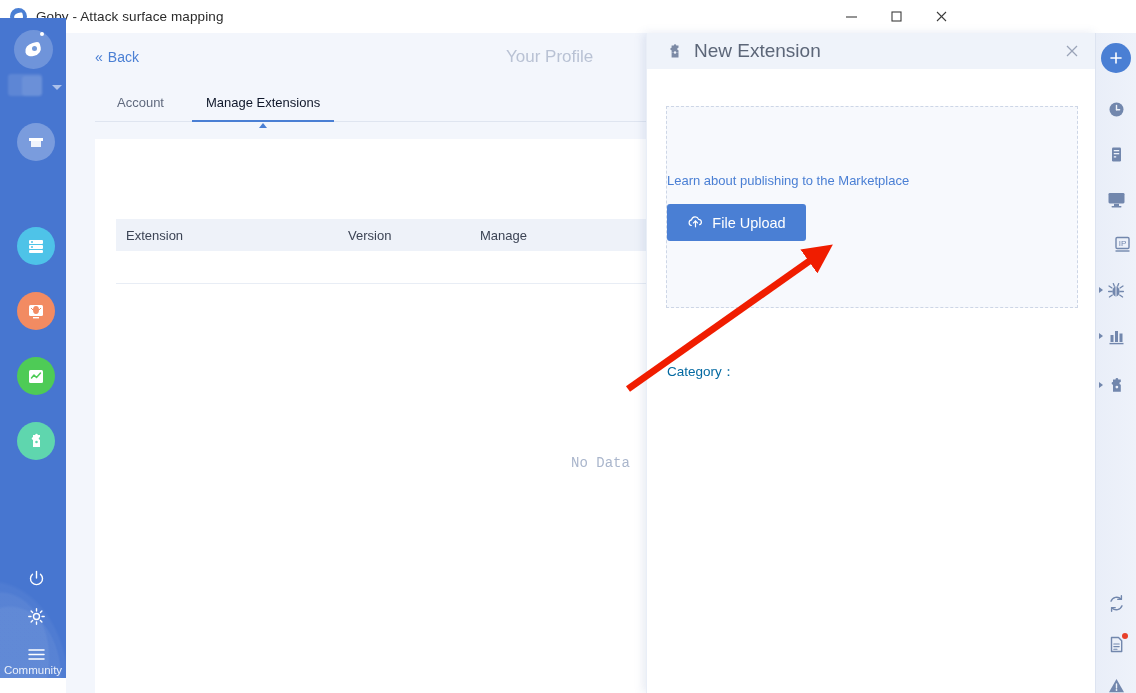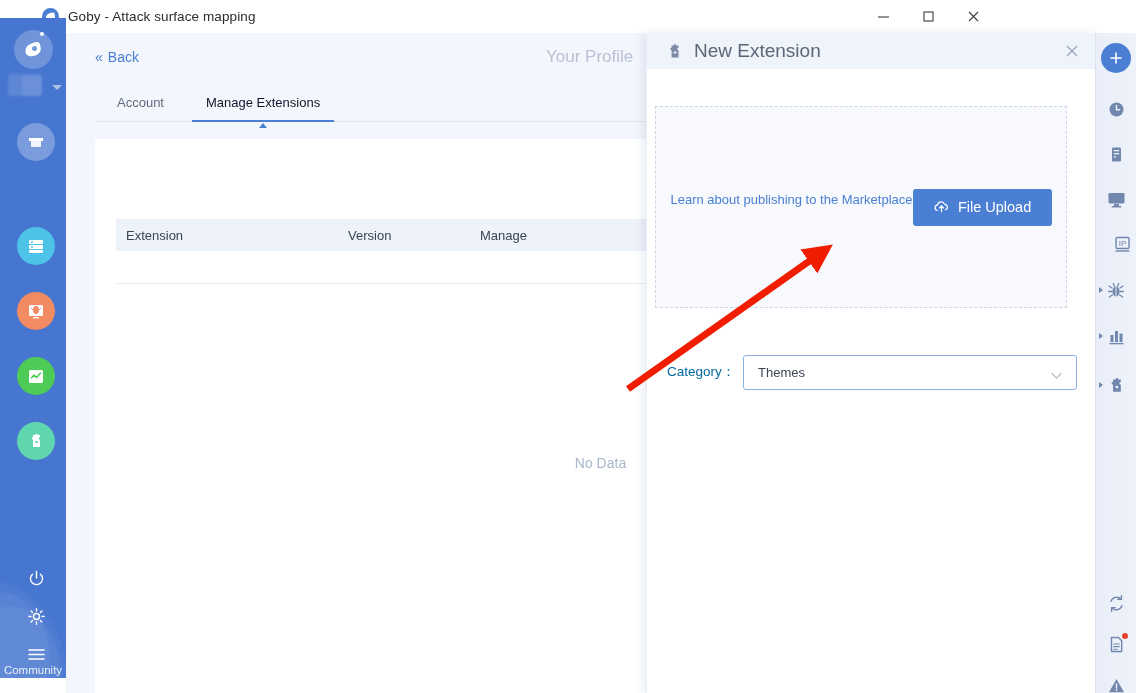--- a/index.html
+++ b/index.html
@@ -14,21 +14,21 @@
     width: 1136px; height: 693px;
     overflow: hidden;
   }
 
   
   .titlebar {
     position: absolute; top: 0; left: 0;
     width: 964px; height: 33px;
     background: #ffffff;
     border-bottom: 1px solid #e6eaf2;
-    display: flex; align-items: center; padding-left: 32px;
+    display: flex; align-items: center;
   }
   .title-logo {
     width: 17px; height: 17px; border-radius: 50%;
     background: #4a7fd4;
     margin-left: 10px; margin-right: 9px;
     position: relative; flex: none;
   }
   .title-logo::after {
     content: "";
     position: absolute; left: 4px; top: 5px;
@@ -143,21 +143,21 @@
     width: 1000px; height: 48px;
     display: flex; align-items: center;
   }
   .back-link {
     font-size: 14px; color: #4a7fd4;
     display: flex; align-items: center; gap: 5px;
   }
   .back-chev { font-size: 14px; }
   .page-title {
     position: absolute; left: 440px; top: 14px;
-    font-size: 17px; color: #b9c2d4; margin-left: 40px;
+    font-size: 17px; color: #b9c2d4;
   }
   .tabbar {
     position: absolute; left: 29px; top: 50px;
     width: 1011px; height: 38px;
     border-bottom: 1px solid #dfe5f0;
     display: flex; align-items: center;
   }
   .tab {
     font-size: 13px; color: #606a7e;
     padding: 0 4px; margin-right: 34px;
@@ -194,21 +194,21 @@
     font-size: 13px; color: #3c4455;
   }
   .th { position: absolute; }
   .tbl-divider {
     position: absolute; left: 21px; top: 144px;
     width: 970px; height: 1px; background: #e8edf5;
   }
   .no-data {
     position: absolute; left: 0; top: 316px;
     width: 1011px; text-align: center;
-    font-size: 14px; color: #aab6cc;
+    font-size: 14px; color: #aab6cc; font-family: Liberation Mono, monospace;
   }
 
   
   .drawer {
     position: absolute; left: 646px; top: 33px;
     width: 450px; height: 660px;
     background: #ffffff;
     box-shadow: -3px 0 9px rgba(70,100,160,.13);
     border-left: 1px solid #e9eef7;
   }
@@ -224,26 +224,26 @@
     color: #7c8aa5;
   }
   .drawer-title { font-size: 19px; color: #5c6678; }
   .drawer-close {
     position: absolute; right: 16px; top: 9px;
     width: 18px; height: 18px;
     display: flex; align-items: center; justify-content: center;
     color: #9aa4b8;
   }
   .dropzone {
-    position: absolute; left: 8px; top: 73px;
+    position: absolute; left: 19px; top: 73px;
     width: 410px; height: 200px;
     border: 1px dashed #cdd6e6;
     background: #f7f9fd;
-    display: flex; flex-direction: row;
-    align-items: center; justify-content: center;
+    display: flex; flex-direction: column;
+    align-items: flex-start; justify-content: center;
   }
   .dz-link {
     font-size: 13px; color: #4a7fd4; margin-bottom: 16px;
   }
   .upload-btn {
     width: 139px; height: 37px; border-radius: 3px;
     background: #4a7fd4; color: #ffffff;
     display: flex; align-items: center; justify-content: center;
     gap: 8px; font-size: 14.5px;
   }
@@ -485,28 +485,20 @@
             <line x1="9" y1="13.6" x2="9" y2="7.4" stroke="#ffffff" stroke-width="1.25" stroke-linecap="round"></line>
             <polyline points="6.8,9.5 9,7.2 11.2,9.5" fill="none" stroke="#ffffff" stroke-width="1.25" stroke-linecap="round" stroke-linejoin="round"></polyline>
           </svg>
         </span>
         <span>File Upload</span>
       </div>
     </div>
 
     <div class="cat-row">
       <span class="cat-label">Category：</span>
-      <div class="cat-select">
-        <span class="cat-value">Themes</span>
-        <span class="cat-chev">
-          <svg width="13" height="11" viewBox="0 0 13 11">
-            <polyline points="2,3.5 6.5,8 11,3.5" fill="none" stroke="currentColor" stroke-width="1.3" stroke-linecap="round" stroke-linejoin="round"></polyline>
-          </svg>
-        </span>
-      </div>
     </div>
   </div>
 
   <div class="rail">
     <div class="rail-add">
       <svg width="16" height="16" viewBox="0 0 16 16">
         <line x1="8" y1="3" x2="8" y2="13" stroke="#ffffff" stroke-width="1.6" stroke-linecap="round"></line>
         <line x1="3" y1="8" x2="13" y2="8" stroke="#ffffff" stroke-width="1.6" stroke-linecap="round"></line>
       </svg>
     </div>

